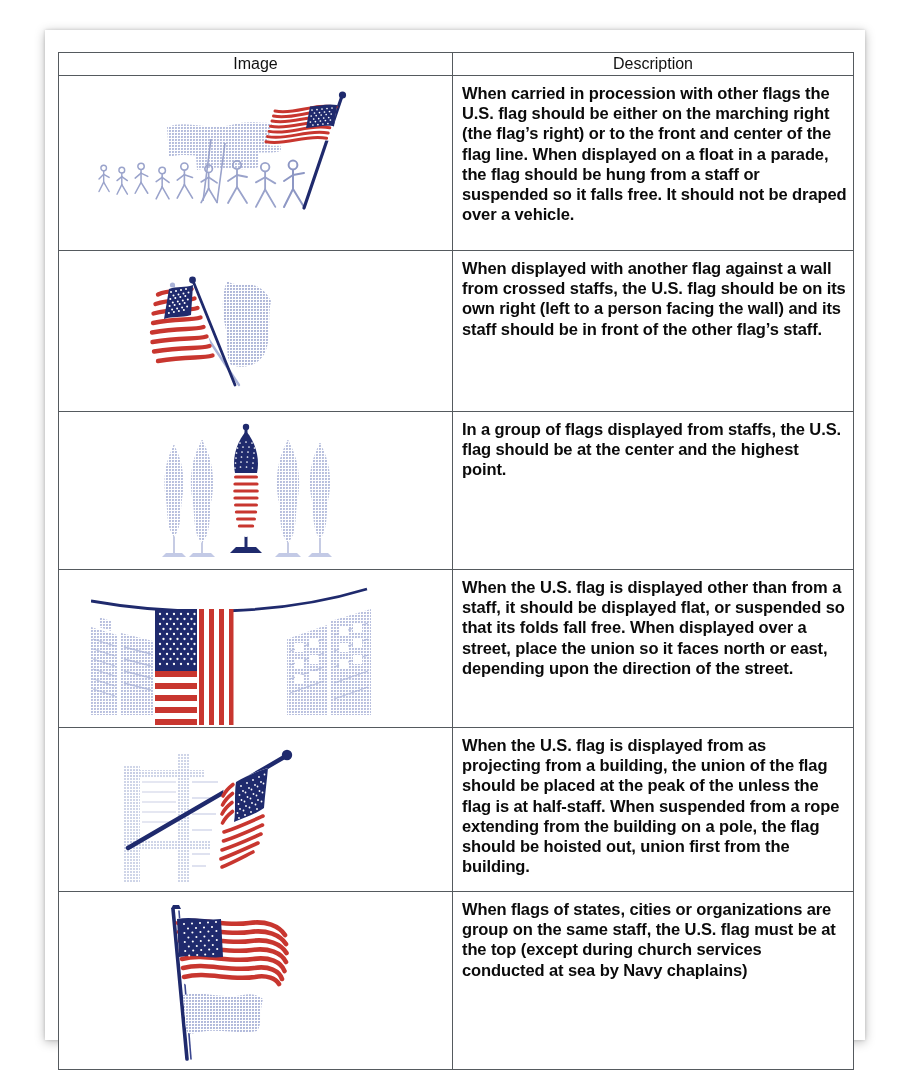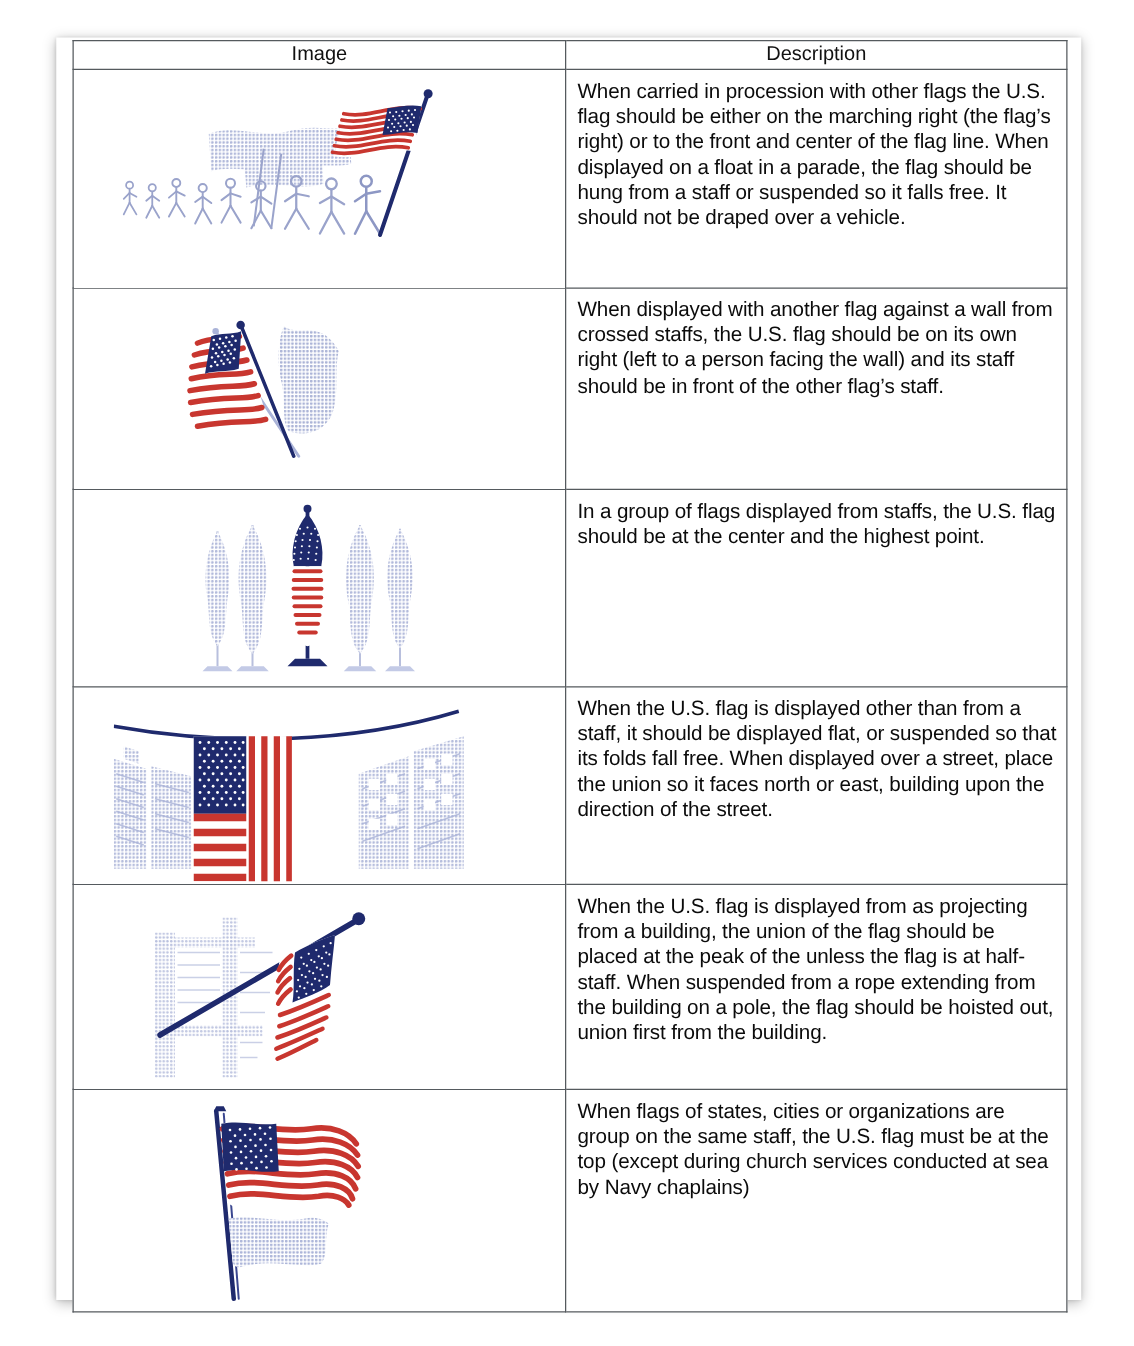--- a/index.html
+++ b/index.html
@@ -21,31 +21,32 @@
     top: 30px;
     width: 820px;
     height: 1010px;
     background: #ffffff;
     box-shadow: 0 2px 10px rgba(0,0,0,0.28), 0 0 3px rgba(0,0,0,0.14);
   }
 
   .flag-table {
     position: absolute;
     left: 58px;
-    top: 32px;
+    top: 52px;
     width: 795px;
     border-collapse: collapse;
     table-layout: fixed;
     background: #fff;
   }
   .flag-table th, .flag-table td {
     border: 1px solid #555a5e;
     padding: 0;
     background: #fff;
     vertical-align: top;
+    font-weight: bold;
   }
   .flag-table th {
     height: 22px;
     font-weight: normal;
     font-size: 16px;
     color: #111;
     text-align: center;
     line-height: 21px;
   }
   col.c-img { width: 394px; }
@@ -547,21 +548,21 @@
             <g fill="#c8362f">
               <rect x="64" y="152" width="5" height="6"></rect>
                 <rect x="74" y="152" width="5" height="6"></rect>
               <rect x="84" y="152" width="5" height="6"></rect>
                 <rect x="94" y="152" width="5" height="6"></rect>
             </g>
           </g>
         </svg>
       </td>
       <td class="desc-cell">
-        <span class="desc-text">When the U.S. flag is displayed other than from a staff, it should be displayed flat, or suspended so that its folds fall free. When displayed over a street, place the union so it faces north or east, building upon the direction of the street.</span>
+        <span class="desc-text">When the U.S. flag is displayed other than from a staff, it should be displayed flat, or suspended so that its folds fall free. When displayed over a street, place the union so it faces north or east, depending upon the direction of the street.</span>
       </td>
     </tr>
 
     <tr class="r5">
       <td class="img-cell">
         <svg class="art" width="300" height="160" viewBox="0 0 300 160">
           <defs>
             <pattern id="ghostdots5" width="3" height="3" patternUnits="userSpaceOnUse">
               <rect width="3" height="3" fill="#ffffff"></rect>
               <circle cx="1" cy="1" r="1.0" fill="#b4bcdc"></circle>

